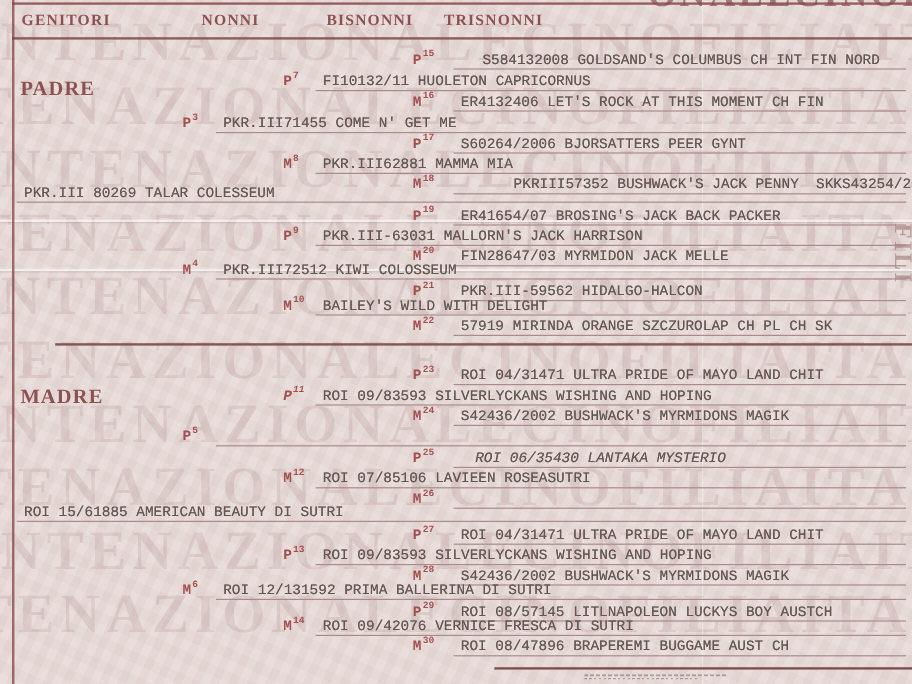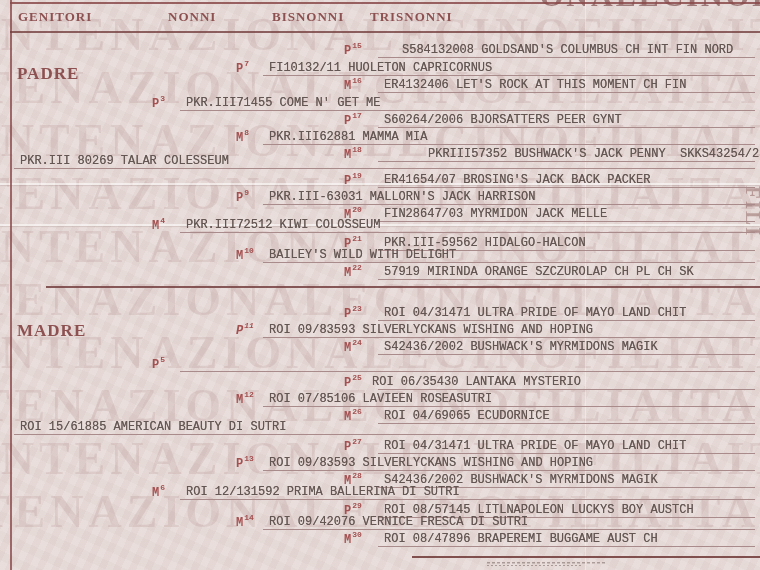--- a/index.html
+++ b/index.html
@@ -193,31 +193,30 @@
         <span class="marker" style="left: 344px;">M<sup>24</sup></span>
         <span class="entry" style="left: 384px;">S42436/2002 BUSHWACK'S MYRMIDONS MAGIK</span>
         <div class="uline" style="left: 378px;"></div>
       </div>
       <div class="prow" style="top: 356px;">
         <span class="marker" style="left: 152px;">P<sup>5</sup></span>
         <div class="uline" style="left: 180px;"></div>
       </div>
       <div class="prow" style="top: 374px;">
         <span class="marker" style="left: 344px;">P<sup>25</sup></span>
-        <span class="entry" style="left: 372px;">ROI 06/35430 LANTAKA MYSTERIO</span>
+        <span class="entry" style="left: 396px; font-style: italic;">ROI 06/35430 LANTAKA MYSTERIO</span>
         <div class="uline" style="left: 378px;"></div>
       </div>
       <div class="prow" style="top: 391px;">
         <span class="marker" style="left: 236px;">M<sup>12</sup></span>
         <span class="entry" style="left: 269px;">ROI 07/85106 LAVIEEN ROSEASUTRI</span>
         <div class="uline" style="left: 263px;"></div>
       </div>
       <div class="prow" style="top: 408px;">
         <span class="marker" style="left: 344px;">M<sup>26</sup></span>
-        <span class="entry" style="left: 384px;">ROI 04/69065 ECUDORNICE</span>
         <div class="uline" style="left: 378px;"></div>
       </div>
       <div class="prow" style="top: 419px;">
         <span class="entry" style="left: 20px;">ROI 15/61885 AMERICAN BEAUTY DI SUTRI</span>
         <div class="uline" style="left: 14px;"></div>
       </div>
       <div class="prow" style="top: 438px;">
         <span class="marker" style="left: 344px;">P<sup>27</sup></span>
         <span class="entry" style="left: 384px;">ROI 04/31471 ULTRA PRIDE OF MAYO LAND CHIT</span>
         <div class="uline" style="left: 378px;"></div>

